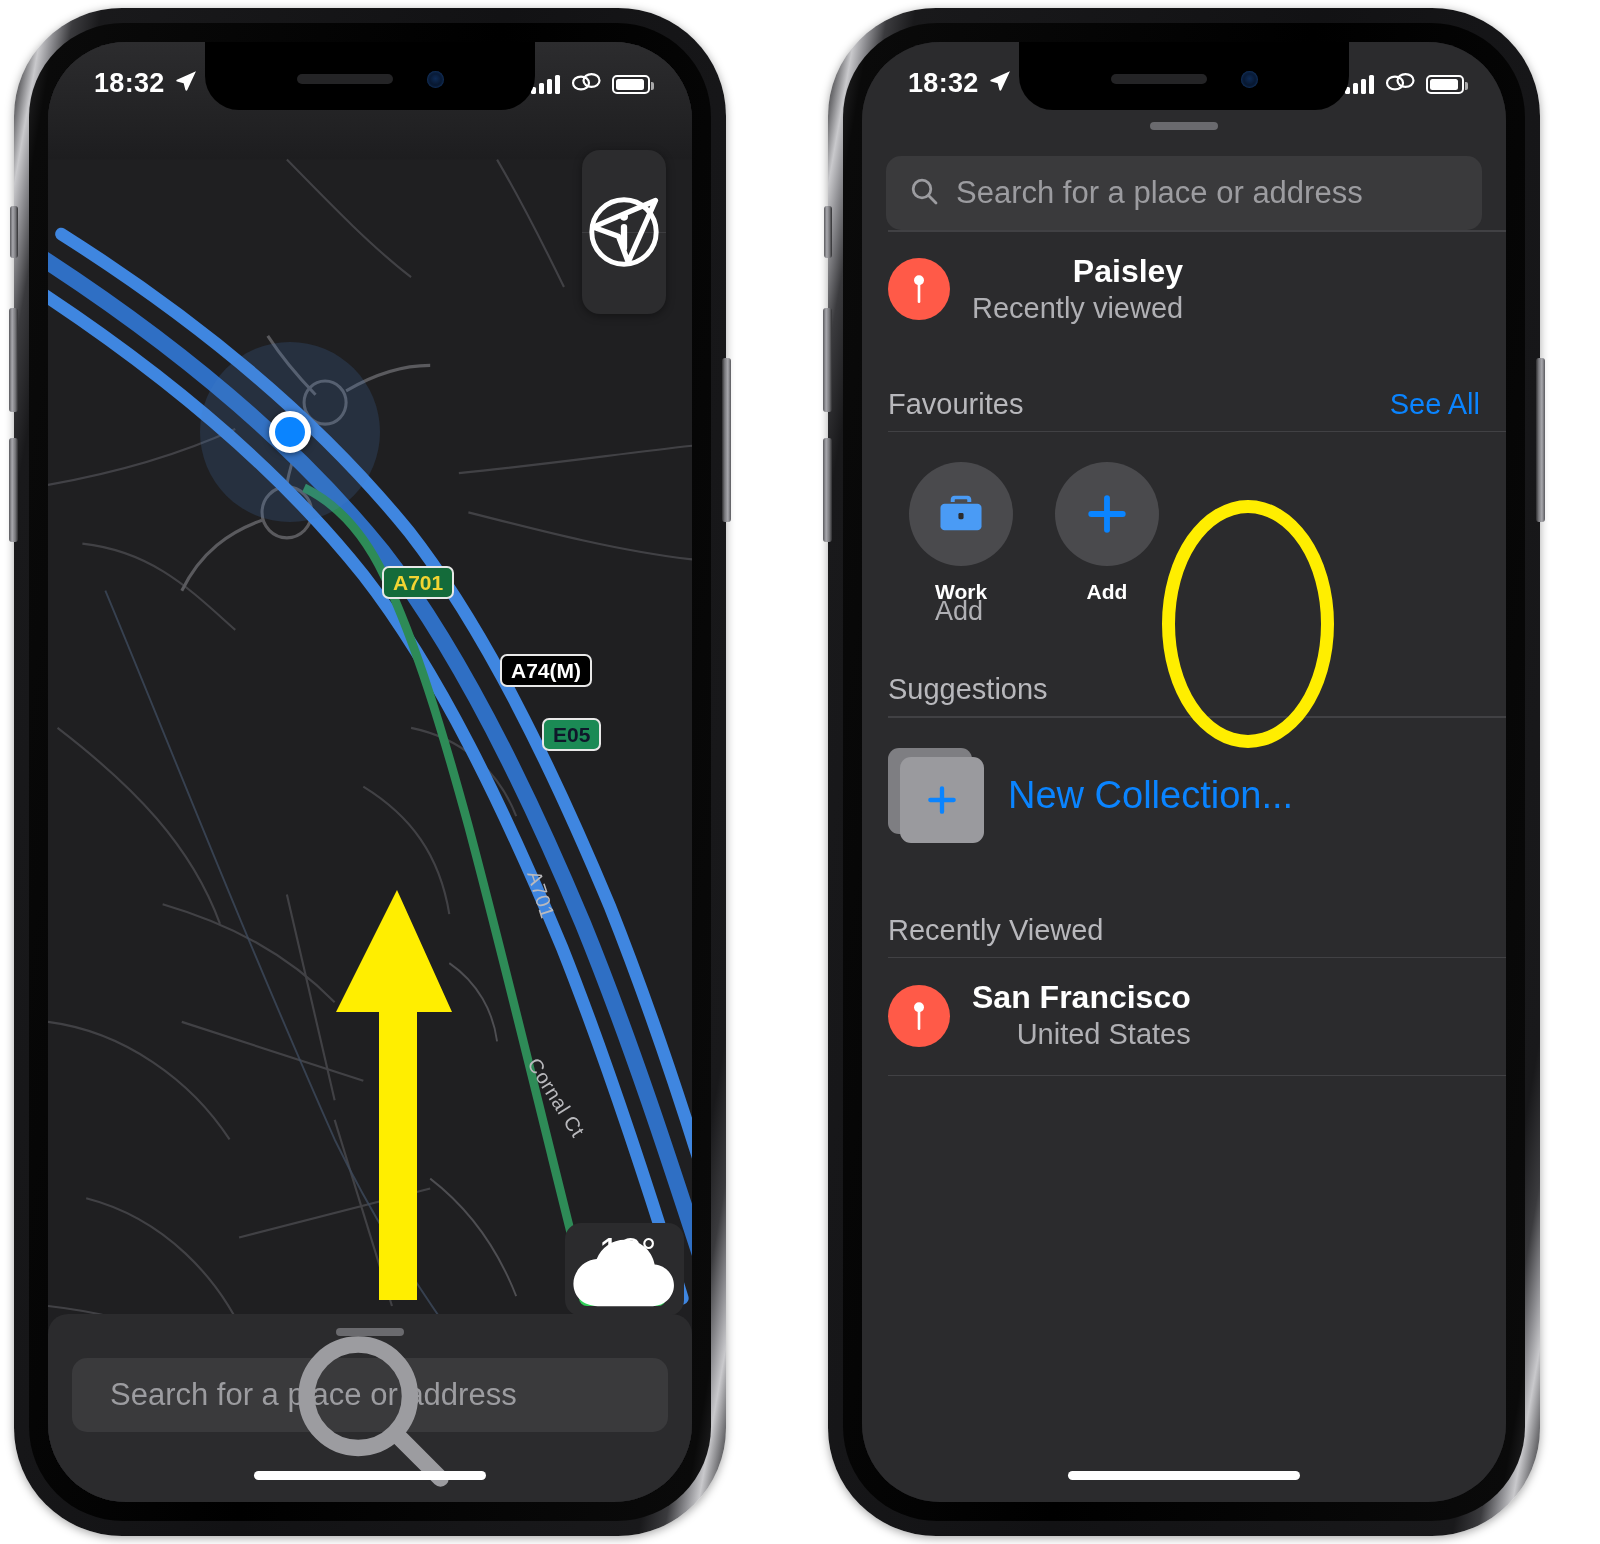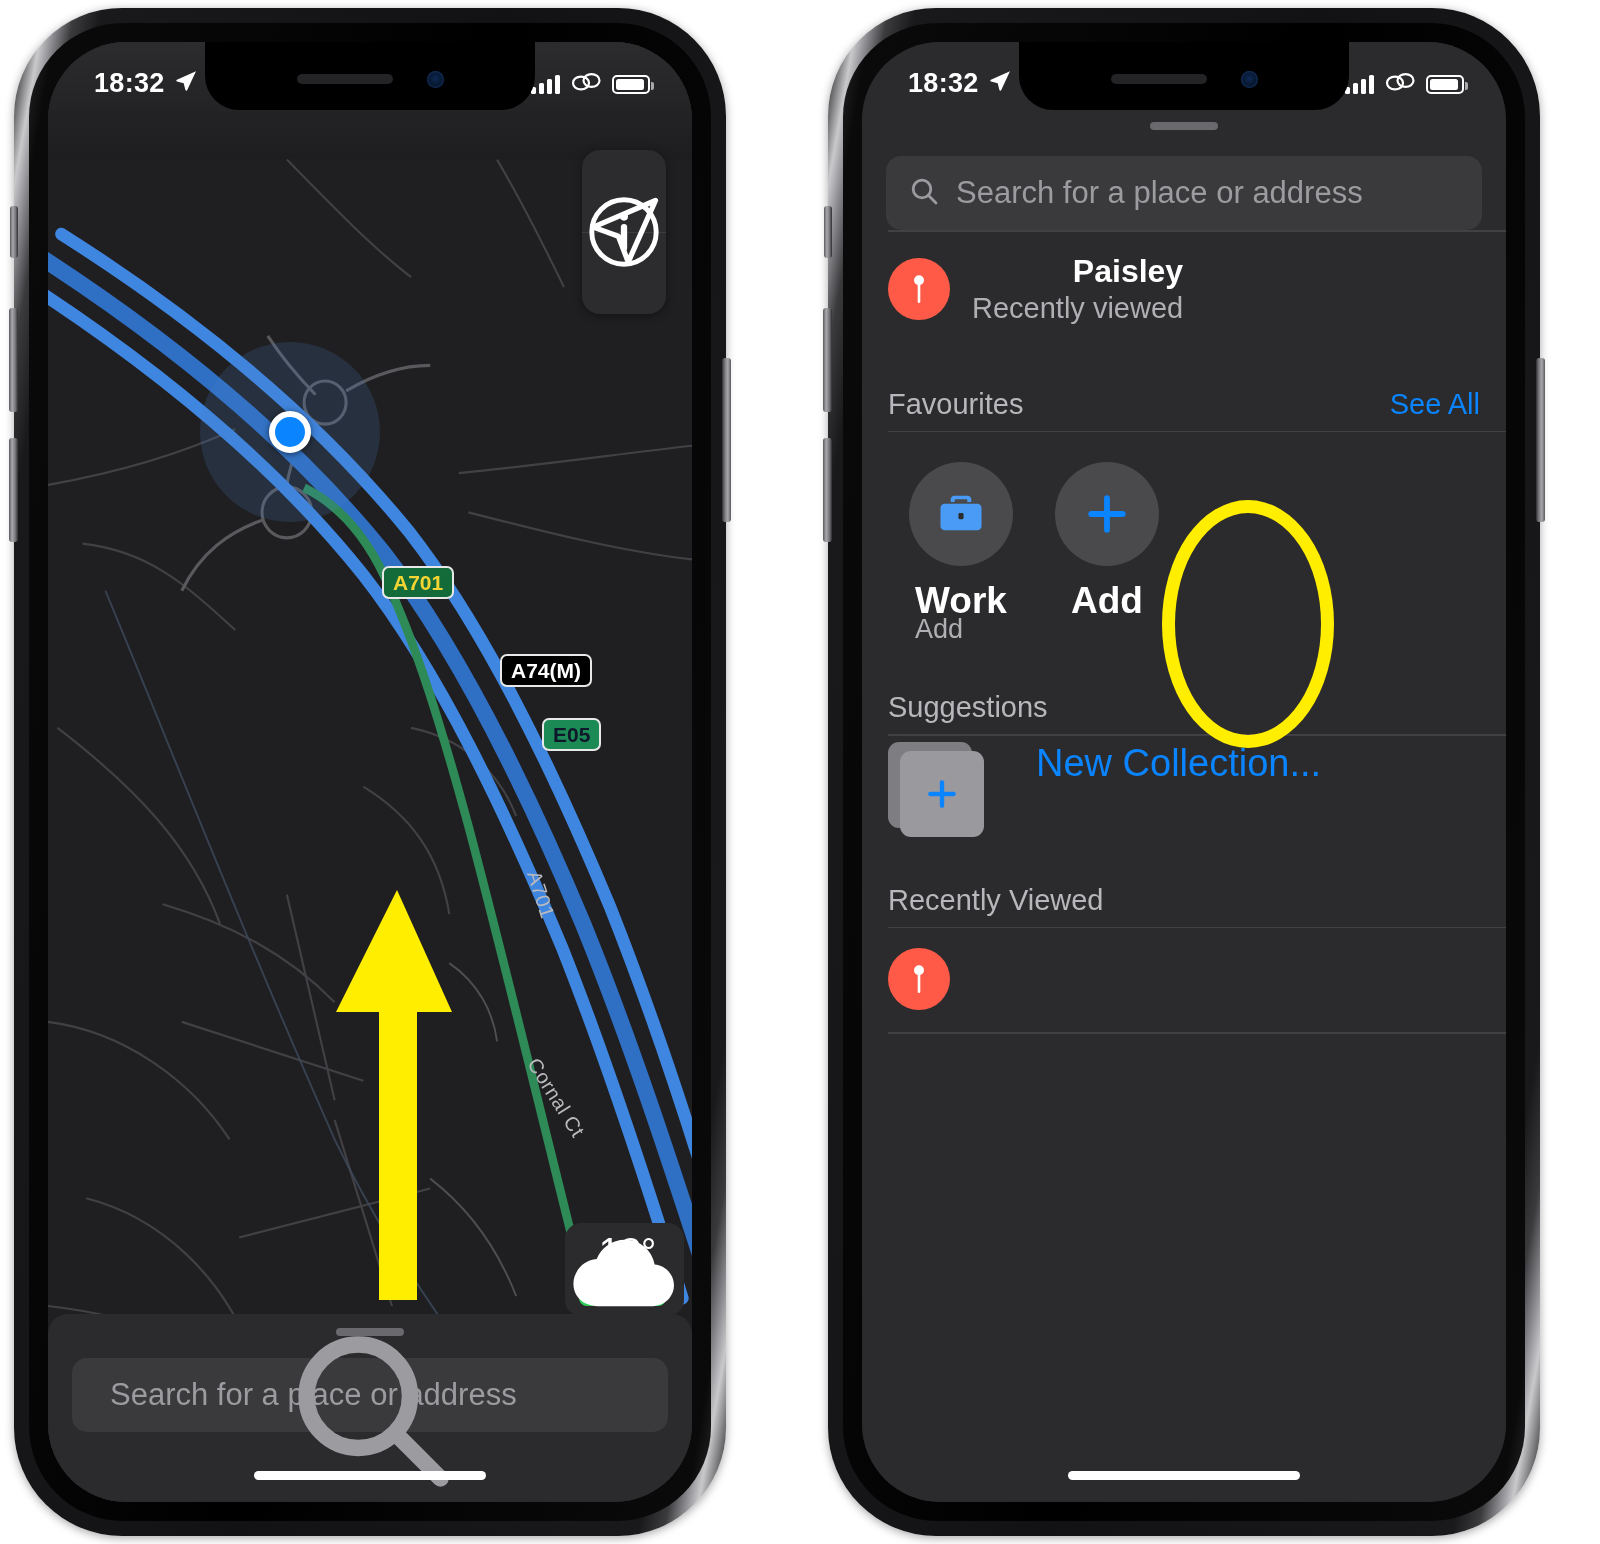--- a/index.html
+++ b/index.html
@@ -135,24 +135,24 @@
   .row { display:flex; align-items:center; gap:22px; padding:20px 26px 22px;text-align:right; }
   .pin-circle { width:62px; height:62px; border-radius:50%; background:#ff5a48; display:flex; align-items:center; justify-content:center; flex:0 0 auto; }
   .row-txt-1 { color:#fff; font-size:32px; font-weight:700; line-height:1.22; }
   .row-txt-2 { color:#b0b0b4; font-size:29px; line-height:1.22; }
 
   .favs { display:flex; gap:0; padding: 30px 26px 6px; }
   .fav { width:146px; display:flex; flex-direction:column; align-items:center; gap:14px; }
   .fav-circle { width:104px; height:104px; border-radius:50%; display:flex; align-items:center; justify-content:center; }
   .fav-gray { background:#4a4a4d; }
   .fav-blue { background:#28b7e8; }
-  .fav-name { color:#fff; font-size:37px; font-weight:700; }
+  .fav-name { color:#fff; font-size:21px; font-weight:700; }
   .fav-sub  { color:#b0b0b4; font-size:27px; margin-top:-8px; }
 
-  .collection-row { display:flex; gap:44px; padding:6px 26px; }
+  .collection-row { display:flex; align-items:center; gap:16px; padding:30px 26px; }
   .cards { position:relative; width:104px; height:96px; flex:0 0 auto; }
   .card-back { position:absolute; left:0; top:0; width:84px; height:86px; border-radius:11px; background:#7e7e82; }
   .card-front{ position:absolute; left:12px; top:9px; width:84px; height:86px; border-radius:11px; background:#9a9a9e; display:flex; align-items:center; justify-content:center; }
   .collection-label { color:#0a84ff; font-size:38px; }
 
   
   .anno-ellipse { position:absolute; z-index:60; border:13px solid #ffee00; border-radius:50%; }
   .anno-arrow  { position:absolute; z-index:60; }
 </style>
 </head>
@@ -413,20 +413,24 @@
           </div>
           <div class="divider"></div>
 
           <div class="row">
             <span class="pin-circle">
               <svg width="30" height="38" viewBox="0 0 20 26" fill="#fff">
                 <circle cx="10" cy="7" r="3.4"></circle>
                 <rect x="9.1" y="8.6" width="1.8" height="14" rx=".9"></rect>
               </svg>
             </span>
+            <span>
+              <div class="row-txt-1">San Francisco</div>
+              <div class="row-txt-2">United States</div>
+            </span>
           </div>
           <div class="divider"></div>
         </div>
 
         <div class="notch">
           <div class="speaker"></div>
           <div class="frontcam"></div>
         </div>
         <div class="statusbar">
           <div class="sb-left">

